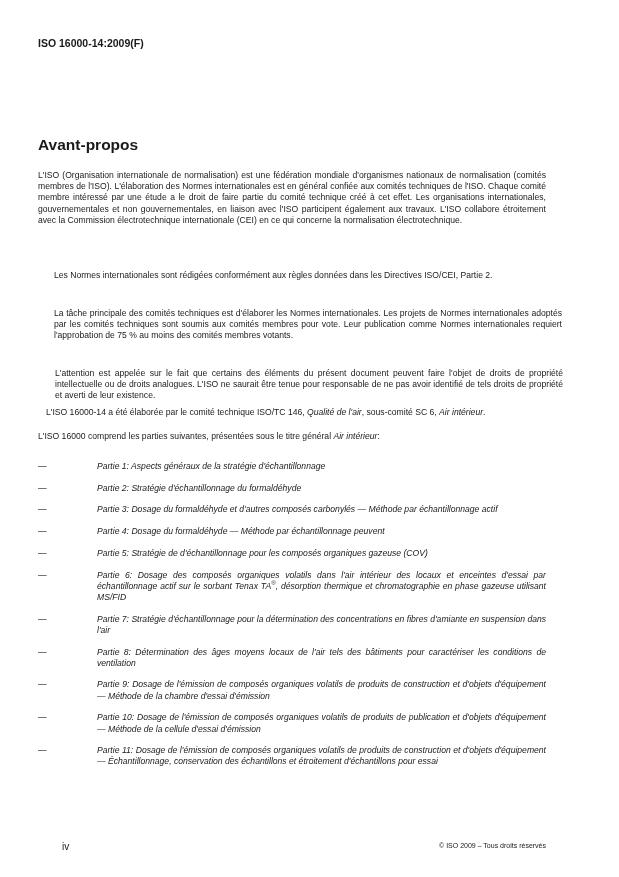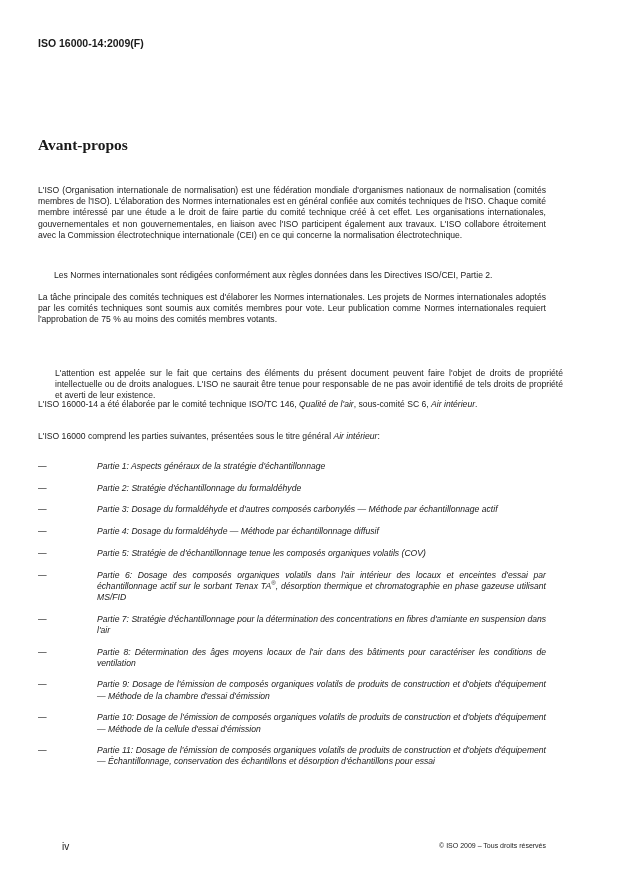--- a/index.html
+++ b/index.html
@@ -1,21 +1,21 @@
 <!DOCTYPE html>
 <html><head>
 <meta charset="utf-8">
 <style>
   html, body { margin: 0; padding: 0; background: #ffffff; }
   body { width: 619px; height: 877px; position: relative; overflow: hidden;
          font-family: "Liberation Sans", sans-serif; color: #1a1a1a; }
   .header { position: absolute; left: 38px; top: 37px; font-size: 10.5px; font-weight: bold; }
-  .title { position: absolute; left: 38px; top: 136px; font-size: 15.5px; font-weight: bold; font-family: Liberation Serif, serif; }
+  .title { position: absolute; left: 38px; top: 136px; font-size: 15.5px; font-weight: bold; }
   .body-text { position: absolute; left: 38px; width: 508px; font-size: 8.6px; line-height: 11.2px; text-align: justify; }
-  .p1 { top: 185px; }
+  .p1 { top: 170px; }
   .p2 { top: 254px; }
   .p3 { top: 292px; }
   .p4 { top: 351px; }
   .p5 { top: 399px; }
   .p6 { top: 431px; }
   .list { position: absolute; left: 38px; top: 461px; width: 508px; margin: 0; padding: 0; list-style: none; font-size: 8.6px; line-height: 11.2px; }
   .list li { display: flex; margin-bottom: 10.5px; }
   .list .dash { width: 22px; flex: none; }
   .list .txt { flex: 1; font-style: italic; text-align: justify; margin-left: 37px; }
   .footer-left { position: absolute; left: 38px; top: 841px; font-size: 10px; padding-left: 24px; }
@@ -24,66 +24,66 @@
 </style>
 </head>
 <body>
 
 <div class="header">ISO 16000-14:2009(F)</div>
 
 <div class="title">Avant-propos</div>
 
 <p class="body-text p1" style="margin:0">L'ISO (Organisation internationale de normalisation) est une fédération mondiale d'organismes nationaux de normalisation (comités membres de l'ISO). L'élaboration des Normes internationales est en général confiée aux comités techniques de l'ISO. Chaque comité membre intéressé par une étude a le droit de faire partie du comité technique créé à cet effet. Les organisations internationales, gouvernementales et non gouvernementales, en liaison avec l'ISO participent également aux travaux. L'ISO collabore étroitement avec la Commission électrotechnique internationale (CEI) en ce qui concerne la normalisation électrotechnique.</p>
 <p class="body-text p2" style="margin:16px">Les Normes internationales sont rédigées conformément aux règles données dans les Directives ISO/CEI, Partie 2.</p>
-<p class="body-text p3" style="margin:0">La tâche principale des comités techniques est d'élaborer les Normes internationales. Les projets de Normes internationales adoptés par les comités techniques sont soumis aux comités membres pour vote. Leur publication comme Normes internationales requiert l'approbation de 75 % au moins des comités membres votants.</p>
+<p class="body-text p3" style="margin:16px">La tâche principale des comités techniques est d'élaborer les Normes internationales. Les projets de Normes internationales adoptés par les comités techniques sont soumis aux comités membres pour vote. Leur publication comme Normes internationales requiert l'approbation de 75 % au moins des comités membres votants.</p>
 <p class="body-text p4" style="margin:17px">L'attention est appelée sur le fait que certains des éléments du présent document peuvent faire l'objet de droits de propriété intellectuelle ou de droits analogues. L'ISO ne saurait être tenue pour responsable de ne pas avoir identifié de tels droits de propriété et averti de leur existence.</p>
-<p class="body-text p5" style="margin:0"><span>L'ISO 16000-14 a été élaborée par le comité technique ISO/TC 146, </span><i>Qualité de l'air</i><span>, sous-comité SC 6, </span><i>Air intérieur</i><span>.</span></p>
+<p class="body-text p5" style="margin:8px"><span>L'ISO 16000-14 a été élaborée par le comité technique ISO/TC 146, </span><i>Qualité de l'air</i><span>, sous-comité SC 6, </span><i>Air intérieur</i><span>.</span></p>
 <p class="body-text p6" style="margin:0"><span>L'ISO 16000 comprend les parties suivantes, présentées sous le titre général </span><i>Air intérieur</i><span>:</span></p>
 
 <ul class="list">
   <li>
       <span class="dash">—</span>
       <span class="txt">Partie 1: Aspects généraux de la stratégie d'échantillonnage</span>
     </li>
   <li>
       <span class="dash">—</span>
       <span class="txt">Partie 2: Stratégie d'échantillonnage du formaldéhyde</span>
     </li>
   <li>
       <span class="dash">—</span>
       <span class="txt">Partie 3: Dosage du formaldéhyde et d'autres composés carbonylés — Méthode par échantillonnage actif</span>
     </li>
   <li>
       <span class="dash">—</span>
-      <span class="txt">Partie 4: Dosage du formaldéhyde — Méthode par échantillonnage diffusif</span>
+      <span class="txt">Partie 4: Dosage du formaldéhyde — Méthode par échantillonnage peuvent</span>
     </li>
   <li>
       <span class="dash">—</span>
-      <span class="txt">Partie 5: Stratégie de d'échantillonnage tenue les composés organiques volatils (COV)</span>
+      <span class="txt">Partie 5: Stratégie de d'échantillonnage pour les composés organiques gazeuse (COV)</span>
     </li>
   <li>
       <span class="dash">—</span>
       <span class="txt">Partie 6: Dosage des composés organiques volatils dans l'air intérieur des locaux et enceintes d'essai par échantillonnage actif sur le sorbant Tenax TA<sup>®</sup>, désorption thermique et chromatographie en phase gazeuse utilisant MS/FID</span>
     </li>
   <li>
       <span class="dash">—</span>
       <span class="txt">Partie 7: Stratégie d'échantillonnage pour la détermination des concentrations en fibres d'amiante en suspension dans l'air</span>
     </li>
   <li>
       <span class="dash">—</span>
-      <span class="txt">Partie 8: Détermination des âges moyens locaux de l'air dans des bâtiments pour caractériser les conditions de ventilation</span>
+      <span class="txt">Partie 8: Détermination des âges moyens locaux de l'air tels des bâtiments pour caractériser les conditions de ventilation</span>
     </li>
   <li>
       <span class="dash">—</span>
       <span class="txt">Partie 9: Dosage de l'émission de composés organiques volatils de produits de construction et d'objets d'équipement — Méthode de la chambre d'essai d'émission</span>
     </li>
   <li>
       <span class="dash">—</span>
-      <span class="txt">Partie 10: Dosage de l'émission de composés organiques volatils de produits de construction et d'objets d'équipement — Méthode de la cellule d'essai d'émission</span>
+      <span class="txt">Partie 10: Dosage de l'émission de composés organiques volatils de produits de publication et d'objets d'équipement — Méthode de la cellule d'essai d'émission</span>
     </li>
   <li>
       <span class="dash">—</span>
-      <span class="txt">Partie 11: Dosage de l'émission de composés organiques volatils de produits de construction et d'objets d'équipement — Échantillonnage, conservation des échantillons et désorption d'échantillons pour essai</span>
+      <span class="txt">Partie 11: Dosage de l'émission de composés organiques volatils de produits de construction et d'objets d'équipement — Échantillonnage, conservation des échantillons et étroitement d'échantillons pour essai</span>
     </li>
 </ul>
 
 <div class="footer-left">iv</div>
 <div class="footer-right">© ISO 2009 – Tous droits réservés</div>
 
 </body></html>

